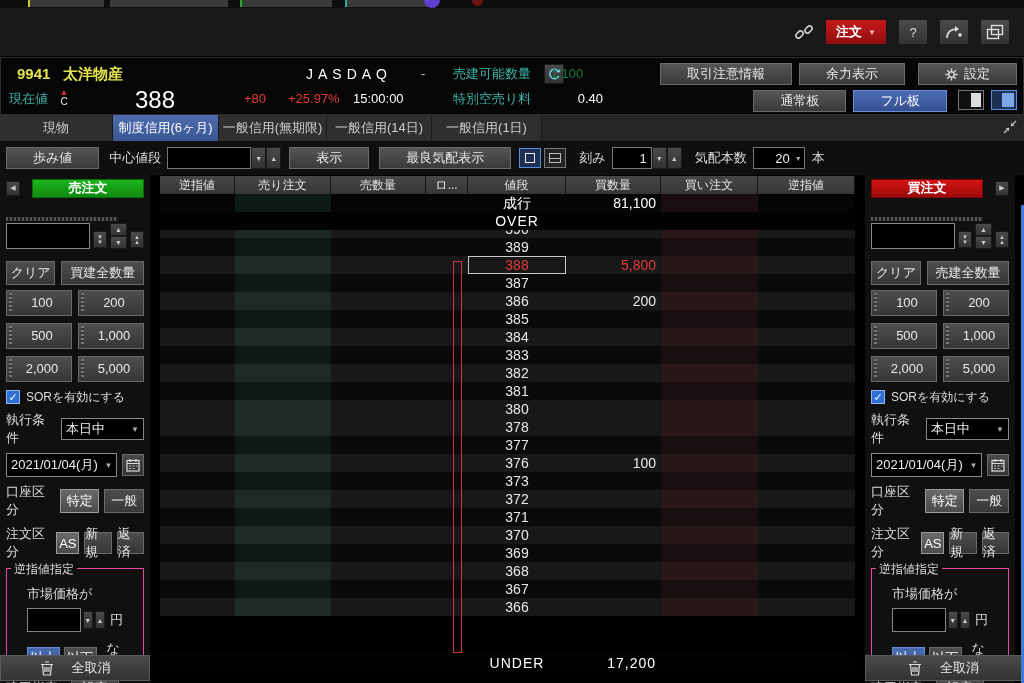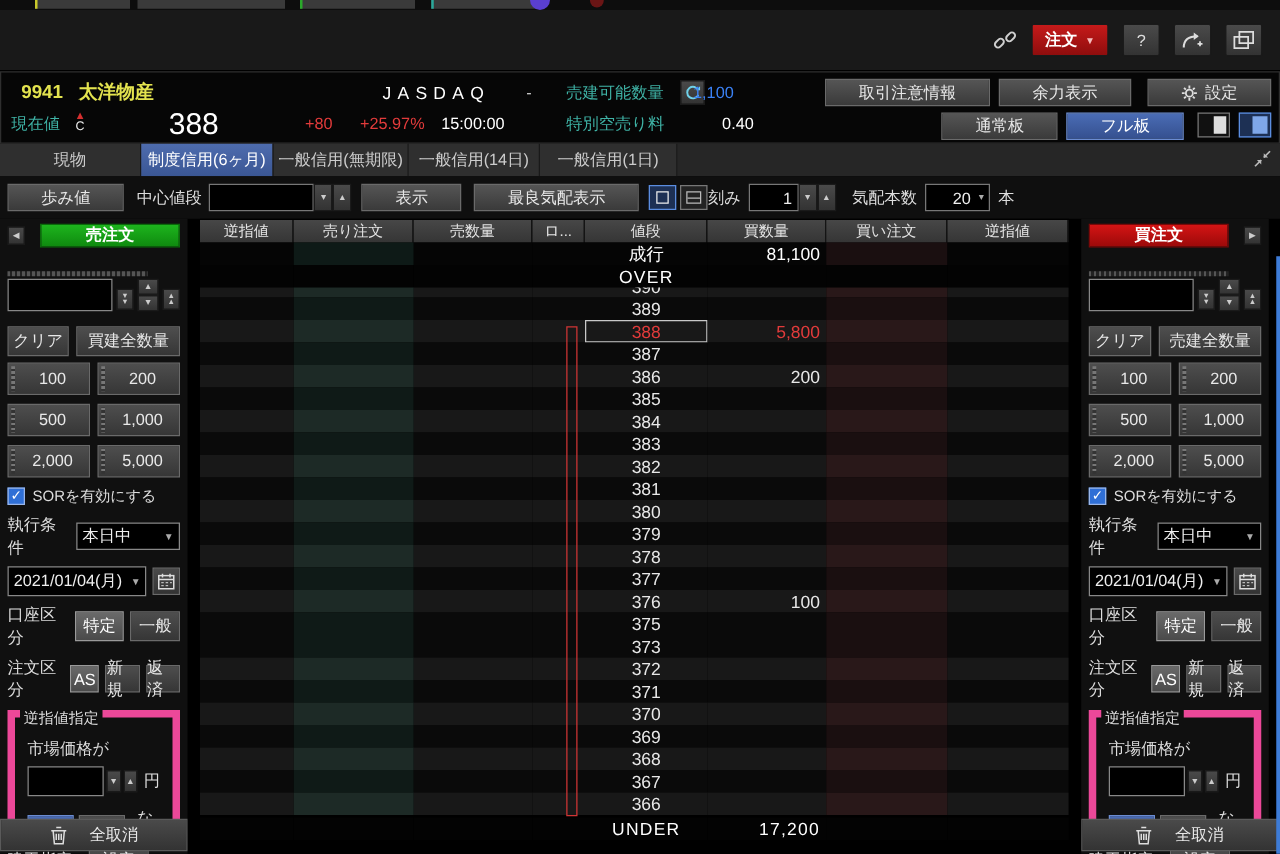--- a/index.html
+++ b/index.html
@@ -112,21 +112,21 @@
   .formrow { margin-top:6px; display:flex; align-items:center; gap:5px; }
   .select { width:86px; height:22px; background:#000; border:1px solid #888; color:#eee; font-size:13px;
     display:flex; align-items:center; justify-content:space-between; padding:0 4px; cursor:pointer; }
   .select .dd { font-size:8px; color:#aaa; }
   .datebox { width:114px; height:24px; }
   .calbtn { width:22px; height:22px; background:linear-gradient(#4a4a4a,#333); border:1px solid #6a6a6a;
     display:flex; align-items:center; justify-content:center; cursor:pointer; }
   .segbtn { height:24px; background:linear-gradient(#4e4e4e,#363636); border:1px solid #6a6a6a; color:#e8e8e8;
     font-size:13px; display:flex; align-items:center; justify-content:center; cursor:pointer; }
   .segbtn.sel { background:linear-gradient(#6a6a6a,#4a4a4a); border-color:#9a9a9a; color:#fff; }
-  .fset { margin-top:7px; border:6px solid #ec4899; height:104px; position:relative; padding:2px 10px; }
+  .fset { margin-top:7px; border:1px solid #ec4899; height:104px; position:relative; padding:2px 20px; }
   .fset .legend { position:absolute; top:-8px; left:4px; background:#101010; padding:0 3px; font-size:12px; color:#ddd; }
   .fset .cond { margin-top:14px; font-size:13px; color:#ddd; }
   .fset .irow { margin-top:5px; display:flex; align-items:center; gap:2px; }
   .fset .ginput { width:84px; height:24px; background:#000; border:1px solid #888; }
   .fset .crow { margin-top:8px; display:flex; align-items:center; gap:4px; }
   .cbtn { width:52px; height:22px; font-size:13px; display:flex; align-items:center; justify-content:center;
     cursor:pointer; color:#fff; }
   .cbtn.blue { background:linear-gradient(#4a6cb5,#35508f); border:1px solid #6b8cd1; }
   .cbtn.gray { background:linear-gradient(#4e4e4e,#363636); border:1px solid #6a6a6a; }
   .cancelbar { position:absolute; bottom:2px; left:0; width:150px; height:26px;
@@ -188,21 +188,21 @@
     <span class="fieldtx yellow" style="left:62px;font-size:15px;font-weight:bold">太洋物産</span>
     <span class="fieldtx" style="left:305px;letter-spacing:5px;color:#fff;font-size:14px">JASDAQ</span>
     <span class="fieldtx" style="left:420px;color:#ccc">-</span>
     <span class="fieldtx teal" style="left:452px">売建可能数量</span>
     <span class="sqbtn" style="position:absolute;left:543px;top:1px">
       <svg width="13" height="13" viewBox="0 0 14 14">
           <path d="M11.5 8.5 A5 5 0 1 1 11.5 4.5" fill="none" stroke="#6fd0e8" stroke-width="1.7"></path>
       <path d="M9.5 4.5 h3.5 v-3.5 Z" fill="#6fd0e8"></path>
         </svg>
     </span>
-    <span class="fieldtx" style="left:524px;width:62px;text-align:right;color:#3b82f6">1,100</span>
+    <span class="fieldtx" style="left:535px;width:62px;text-align:center;color:#15803d">1,100</span>
     <div class="rbtns">
       <div class="gbtn">
           <span>取引注意情報</span>
         </div>
       <div class="gbtn">
           <span>余力表示</span>
         </div>
       <div class="gbtn" style="margin-left:6px;gap:6px">
         <svg width="13" height="13" viewBox="0 0 14 14">
             <g stroke="#ddd" stroke-width="1.6">
@@ -285,21 +285,21 @@
     </div>
   <div class="gbtn" style="margin-left:10px">
       <span>最良気配表示</span>
     </div>
   <div class="tglbox act" style="margin-left:8px">
       <div class="sq"></div>
     </div>
   <div class="tglbox" style="margin-left:3px">
       <div class="hline"></div>
     </div>
-  <span class="lbl" style="">刻み</span>
+  <span class="lbl" style="margin-left:13px">刻み</span>
   <div class="blackbox" style="width:40px;margin-left:6px;justify-content:flex-end;padding-right:4px">1</div>
   <div class="spin">▼</div>
   <div class="spin">▲</div>
   <span class="lbl" style="margin-left:13px">気配本数</span>
   <div class="blackbox" style="width:52px;margin-left:6px;justify-content:flex-end;padding-right:2px">
     <span>20</span>
     <span style="font-size:7px;color:#aaa;margin-left:5px">▼</span>
   </div>
   <span class="lbl" style="margin-left:7px">本</span>
 </div>
@@ -440,30 +440,20 @@
         <div class="lrow even">
           <div class="cell c0"></div>
           <div class="cell c1"></div>
           <div class="cell c2"></div>
           <div class="cell c3"></div>
           <div class="cell c4">380</div>
           <div class="cell c5"></div>
           <div class="cell c6"></div>
           <div class="cell c7"></div>
         </div>
-        <div class="lrow">
-          <div class="cell c0"></div>
-          <div class="cell c1"></div>
-          <div class="cell c2"></div>
-          <div class="cell c3"></div>
-          <div class="cell c4">379</div>
-          <div class="cell c5"></div>
-          <div class="cell c6"></div>
-          <div class="cell c7"></div>
-        </div>
         <div class="lrow even">
           <div class="cell c0"></div>
           <div class="cell c1"></div>
           <div class="cell c2"></div>
           <div class="cell c3"></div>
           <div class="cell c4">378</div>
           <div class="cell c5"></div>
           <div class="cell c6"></div>
           <div class="cell c7"></div>
         </div>
@@ -477,30 +467,20 @@
           <div class="cell c6"></div>
           <div class="cell c7"></div>
         </div>
         <div class="lrow even">
           <div class="cell c0"></div>
           <div class="cell c1"></div>
           <div class="cell c2"></div>
           <div class="cell c3"></div>
           <div class="cell c4">376</div>
           <div class="cell c5">100</div>
-          <div class="cell c6"></div>
-          <div class="cell c7"></div>
-        </div>
-        <div class="lrow">
-          <div class="cell c0"></div>
-          <div class="cell c1"></div>
-          <div class="cell c2"></div>
-          <div class="cell c3"></div>
-          <div class="cell c4">375</div>
-          <div class="cell c5"></div>
           <div class="cell c6"></div>
           <div class="cell c7"></div>
         </div>
         <div class="lrow">
           <div class="cell c0"></div>
           <div class="cell c1"></div>
           <div class="cell c2"></div>
           <div class="cell c3"></div>
           <div class="cell c4">373</div>
           <div class="cell c5"></div>

